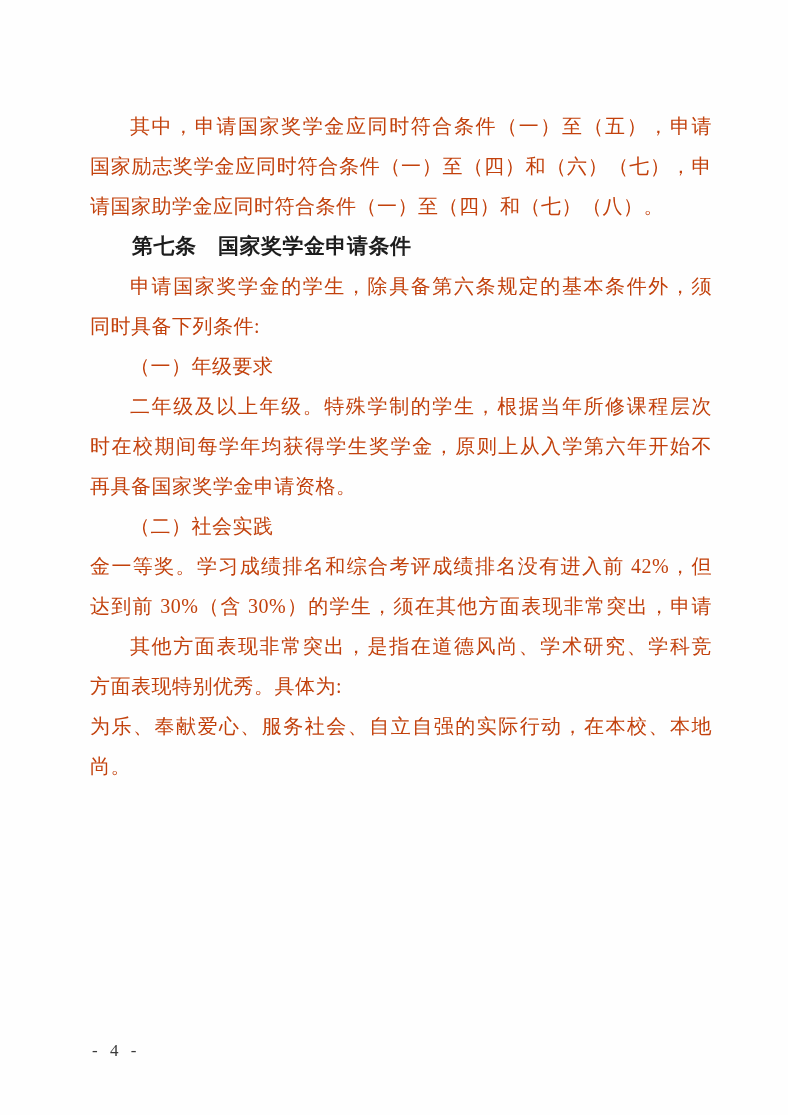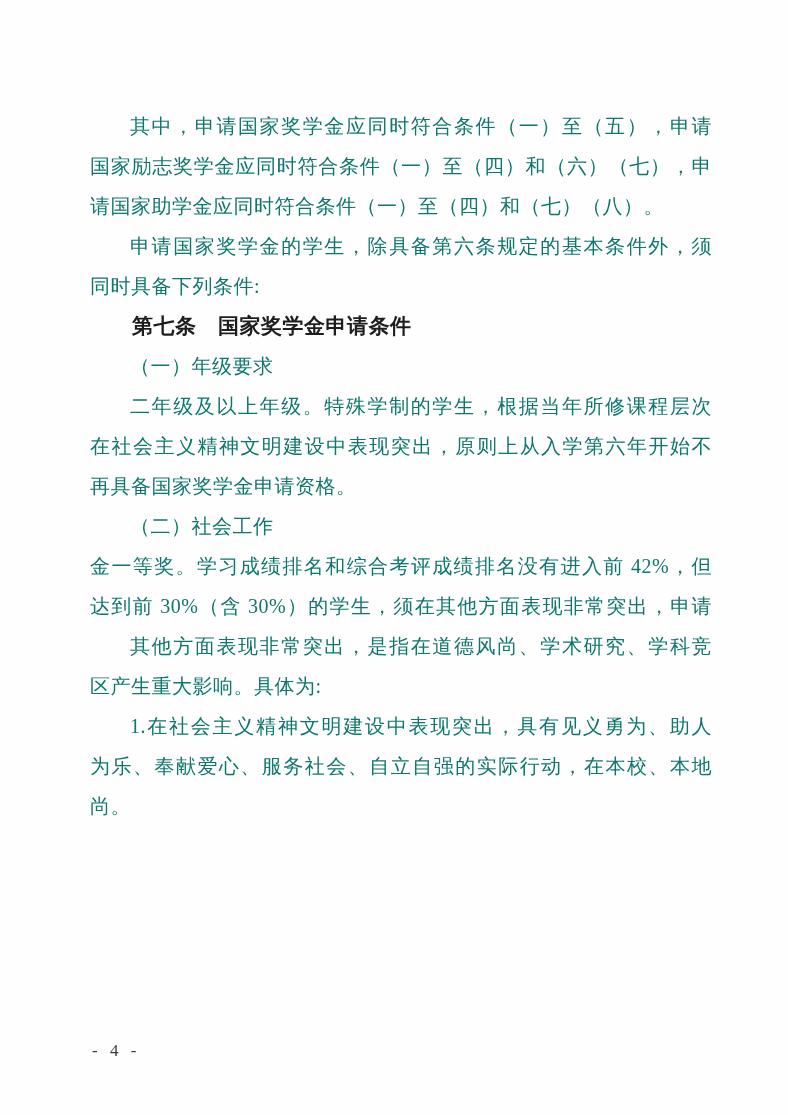--- a/index.html
+++ b/index.html
@@ -26,21 +26,21 @@
     margin: 0;
     padding: 0;
   }
   .line {
     height: 40px;
     line-height: 40px;
     font-size: 20px;
     letter-spacing: 0.5px;
     text-align: left;
     white-space: normal;
-    color: #0f766e;
+    color: #c2410c;
   }
   
   .line.fill {
     text-align: justify;
     text-align-last: justify;
   }
   .line.indent {
     text-indent: 2em;
   }
   .line.heading {
@@ -65,45 +65,44 @@
 <body>
 
 <div class="page">
   <div class="text-block">
       <div class="para">
         <div class="line indent fill">其中，申请国家奖学金应同时符合条件（一）至（五），申请</div>
         <div class="line fill">国家励志奖学金应同时符合条件（一）至（四）和（六）（七），申</div>
         <div class="line">请国家助学金应同时符合条件（一）至（四）和（七）（八）。</div>
       </div>
       <div class="para">
+        <div class="line indent heading">第七条　国家奖学金申请条件</div>
+      </div>
+      <div class="para">
         <div class="line indent fill">申请国家奖学金的学生，除具备第六条规定的基本条件外，须</div>
         <div class="line">同时具备下列条件:</div>
-      </div>
-      <div class="para">
-        <div class="line indent heading">第七条　国家奖学金申请条件</div>
       </div>
       <div class="para">
         <div class="line indent">（一）年级要求</div>
       </div>
       <div class="para">
         <div class="line indent fill">二年级及以上年级。特殊学制的学生，根据当年所修课程层次</div>
-        <div class="line fill">在社会主义精神文明建设中表现突出，原则上从入学第六年开始不</div>
+        <div class="line fill">时在校期间每学年均获得学生奖学金，原则上从入学第六年开始不</div>
         <div class="line">再具备国家奖学金申请资格。</div>
       </div>
       <div class="para">
-        <div class="line indent">（二）社会工作</div>
+        <div class="line indent">（二）社会实践</div>
       </div>
       <div class="para">
         <div class="line fill">金一等奖。学习成绩排名和综合考评成绩排名没有进入前 42%，但</div>
         <div class="line fill">达到前 30%（含 30%）的学生，须在其他方面表现非常突出，申请</div>
       </div>
       <div class="para">
         <div class="line indent fill">其他方面表现非常突出，是指在道德风尚、学术研究、学科竞</div>
-        <div class="line">区产生重大影响。具体为:</div>
+        <div class="line">方面表现特别优秀。具体为:</div>
       </div>
       <div class="para">
-        <div class="line indent fill">1.在社会主义精神文明建设中表现突出，具有见义勇为、助人</div>
         <div class="line fill">为乐、奉献爱心、服务社会、自立自强的实际行动，在本校、本地</div>
         <div class="line">尚。</div>
       </div>
     </div>
   <div class="page-num">- 4 -</div>
 </div>
 
 </body></html>

